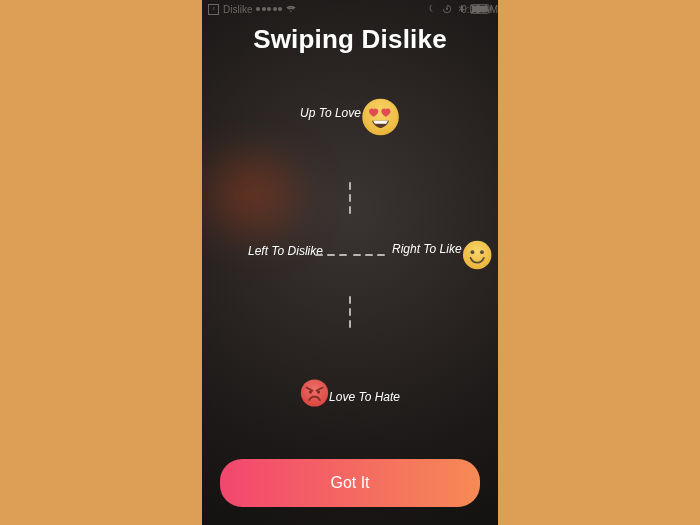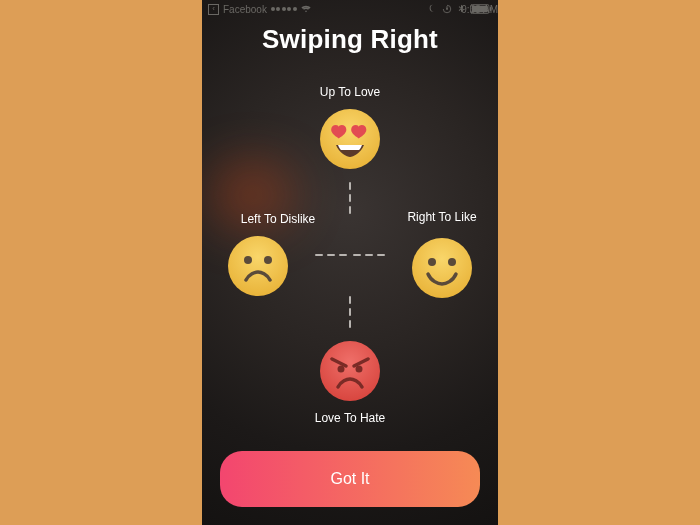--- a/index.html
+++ b/index.html
@@ -48,23 +48,24 @@
   .arena {
     position:relative;
     width:100%;
     height:340px;
     margin-top:30px;
     z-index:2;
   }
   .face-block {
     position:absolute;
     display:flex;
-    flex-direction:column;
+    flex-direction:row;
     align-items:center;
     width:100px;
+    font-style:italic;
   }
   .face-block .lbl {
     color:#fff;
     font-size:12px;
     white-space:nowrap;
     font-weight:400;
   }
   .face {
     width:64px; height:64px;
   }
@@ -81,41 +82,41 @@
   .dash-h { width:8px; height:2px; background:#b8b4b0; border-radius:1px; }
   .dash-v { width:2px; height:8px; background:#b8b4b0; border-radius:1px; }
   .d-top    { left:50%; top:97px; transform:translateX(-50%); }
   .d-bottom { left:50%; bottom:97px; transform:translateX(-50%); }
   .d-left   { top:50%; left:113px; transform:translateY(-50%); }
   .d-right  { top:50%; right:113px; transform:translateY(-50%); }
   .cta {
     position:absolute;
     bottom:18px;
     left:18px; right:18px;
-    height:56px;
+    height:48px;
     border:none;
     border-radius:22px;
     background:linear-gradient(90deg,#f3466f 0%, #f68a55 100%);
     color:#fff;
     font-size:16px;
     font-weight:400;
     cursor:pointer;
     z-index:2;
   }
 </style>
 </head>
 <body>
 
 <div class="phone">
   <div class="glow1"></div>
 
   <div class="status-bar">
     <div class="status-left">
       <span class="back-sq">‹</span>
-      <span>Facebook</span>
+      <span>Dislike</span>
       <span class="dots">
         <span class="dot"></span>
           <span class="dot"></span>
           <span class="dot"></span>
           <span class="dot"></span>
           <span class="dot"></span>
       </span>
       <svg class="sicon" viewBox="0 0 24 24">
           <path fill="#6a6864" d="M12 20l-2.5-3.1c1.5-1.2 3.5-1.2 5 0L12 20zm-5-6.2l-2.5-3.1C7.3 8.4 11 7.3 14.6 8c2 .4 3.8 1.4 5 2.7L17 13.8c-1.3-1.3-3-2-5-2s-3.7.7-5 2zM1 8.5L-1.5 5.4 1 8.5z"></path>
           <path fill="#6a6864" d="M12 4c4.3 0 8.2 1.7 11 4.5l-2.5 3.1C18.4 9.4 15.3 8 12 8S5.6 9.4 3.5 11.6L1 8.5C3.8 5.7 7.7 4 12 4z"></path>
@@ -135,21 +136,21 @@
           <path fill="#6a6864" d="M12 2l6 5-4.5 4L18 15l-6 5V13l-4 3.5L6.5 15l5-4-5-4L8 5.5l4 3.5V2z"></path>
         </svg>
       <svg viewBox="0 0 26 12" style="width:22px;height:10px">
           <rect x="0.5" y="0.5" width="22" height="11" rx="2" fill="none" stroke="#6a6864"></rect>
           <rect x="2" y="2" width="19" height="8" fill="#6a6864"></rect>
           <rect x="23.5" y="3.5" width="2" height="5" rx="1" fill="#6a6864"></rect>
         </svg>
     </div>
   </div>
 
-  <h1 class="title">Swiping Right</h1>
+  <h1 class="title">Swiping Dislike</h1>
 
   <div class="arena">
 
     <div class="face-block pos-top">
       <div class="lbl">Up To Love</div>
       <svg class="face" viewBox="0 0 64 64">
         <defs>
             <radialGradient id="gy1" cx="50%" cy="35%" r="65%">
               <stop offset="0%" stop-color="#f9d66a"></stop>
               <stop offset="100%" stop-color="#e9b43a"></stop>

